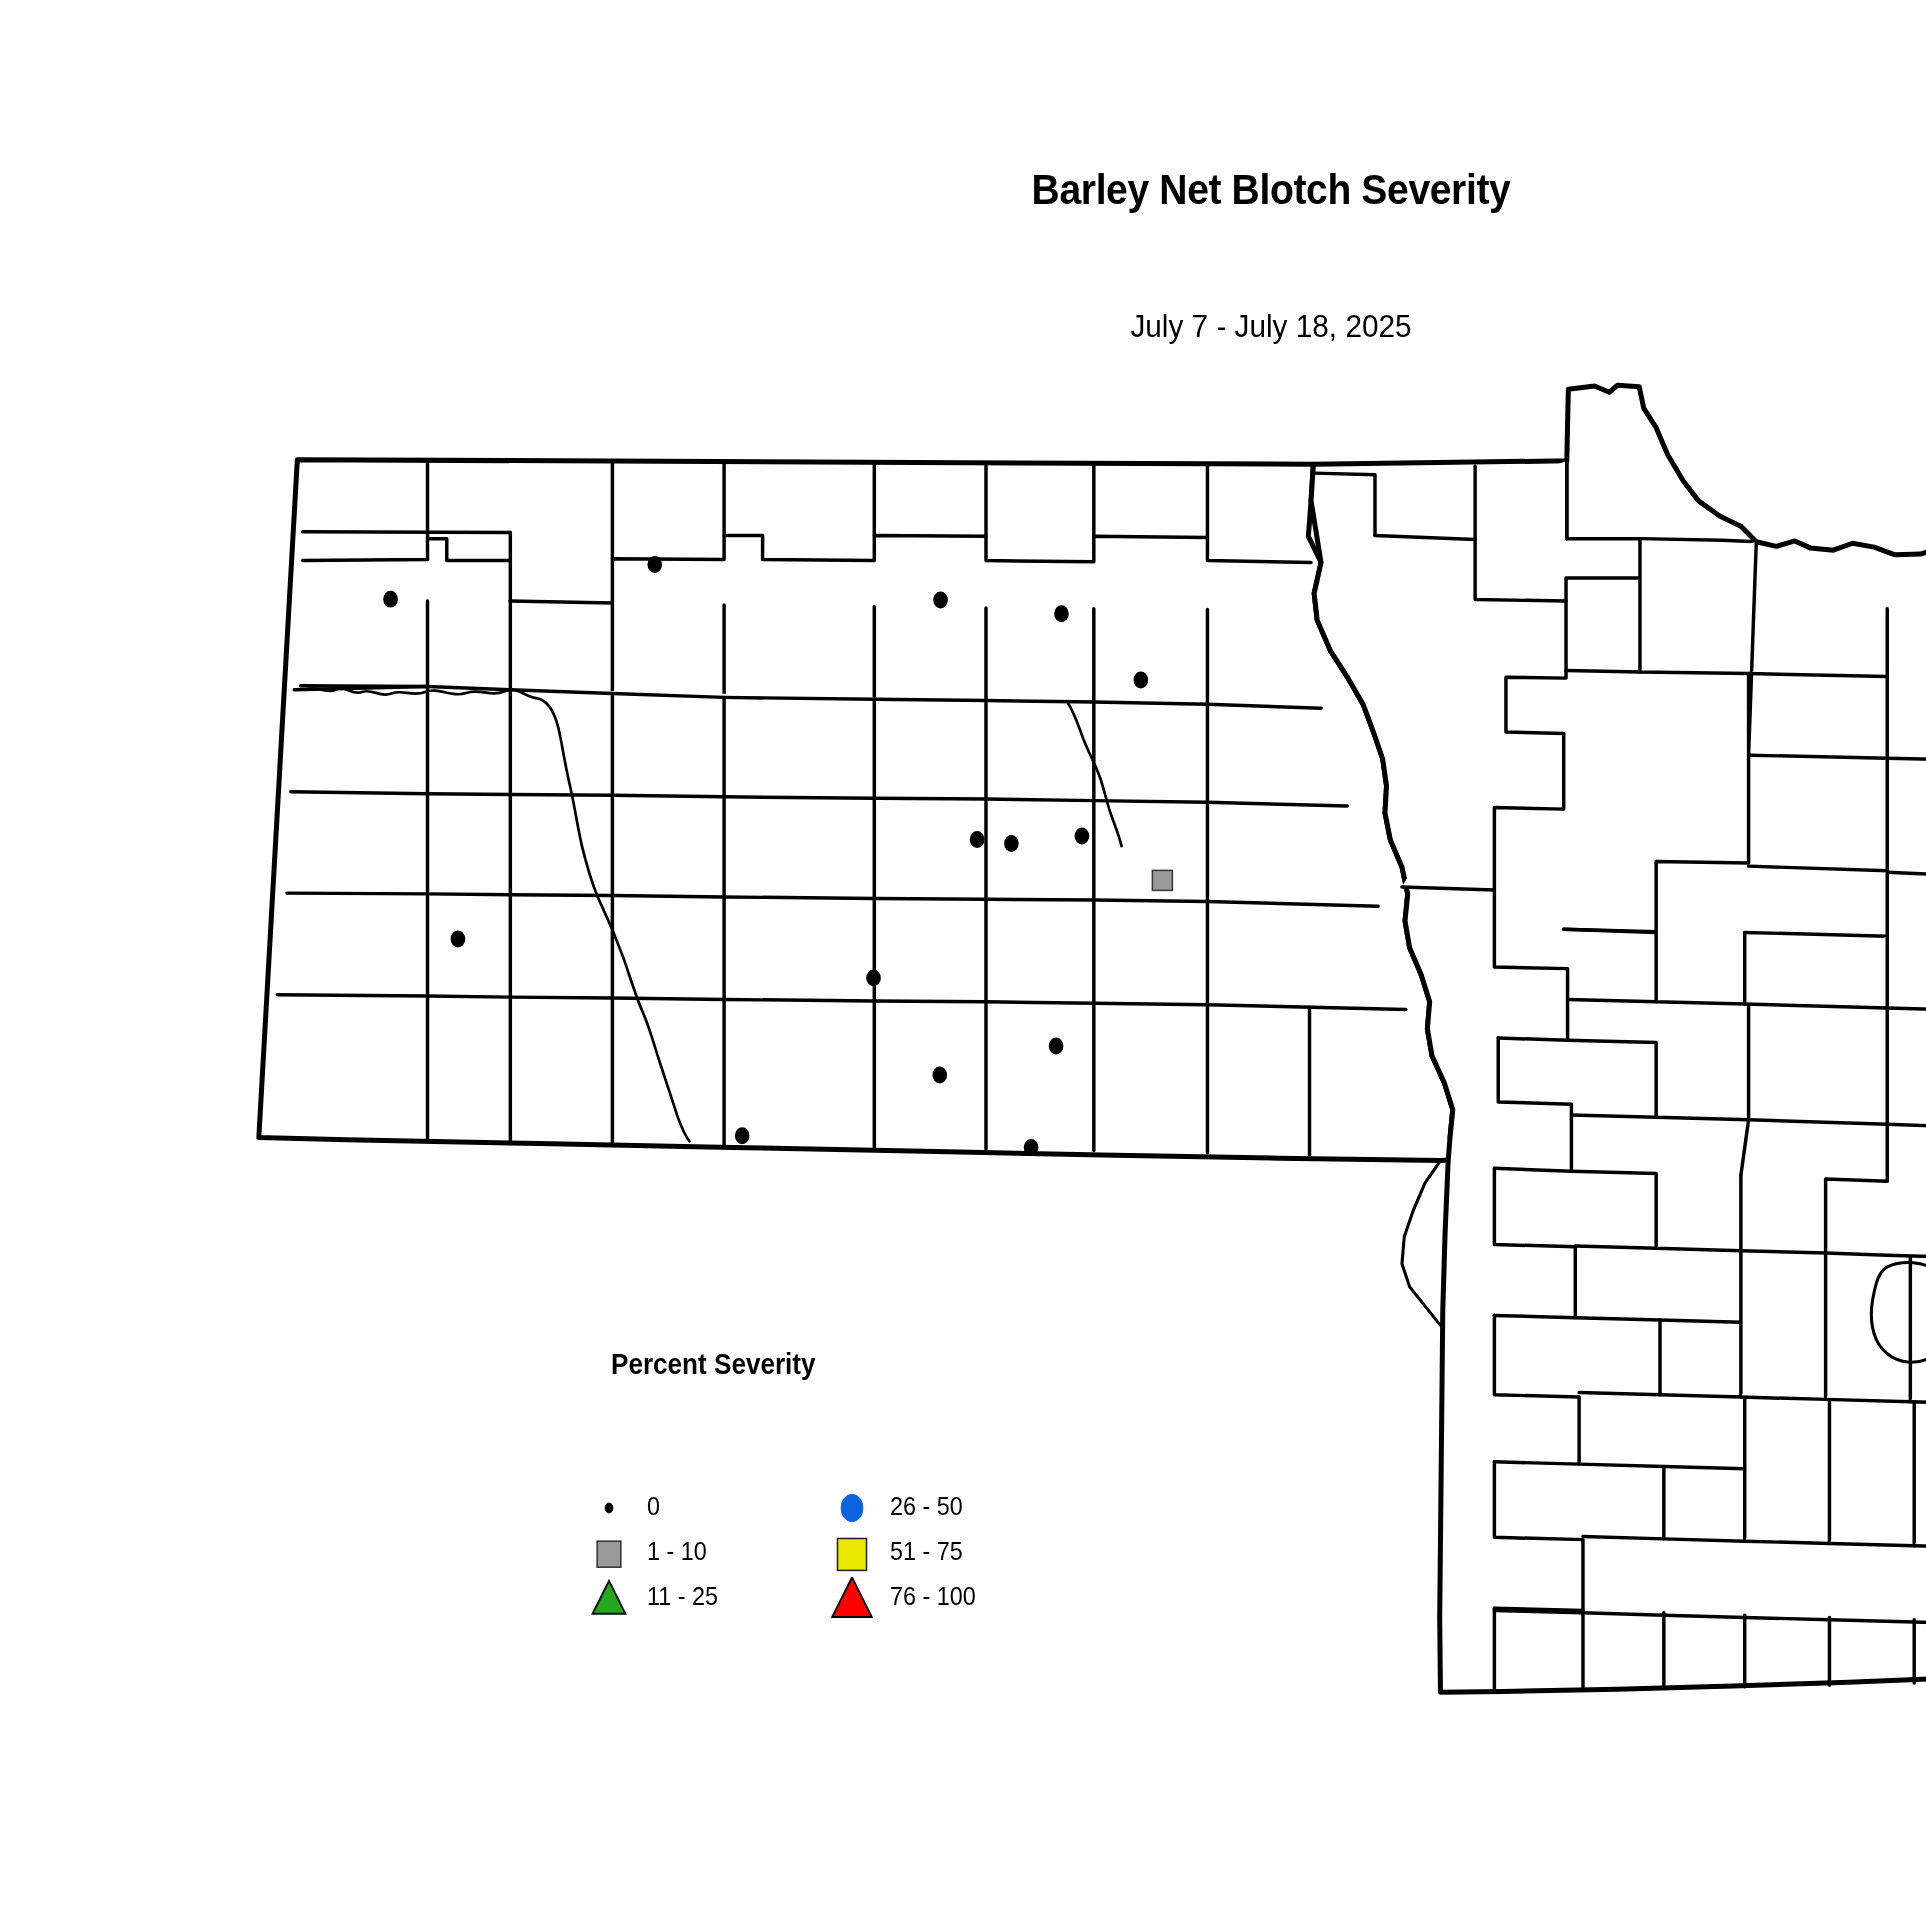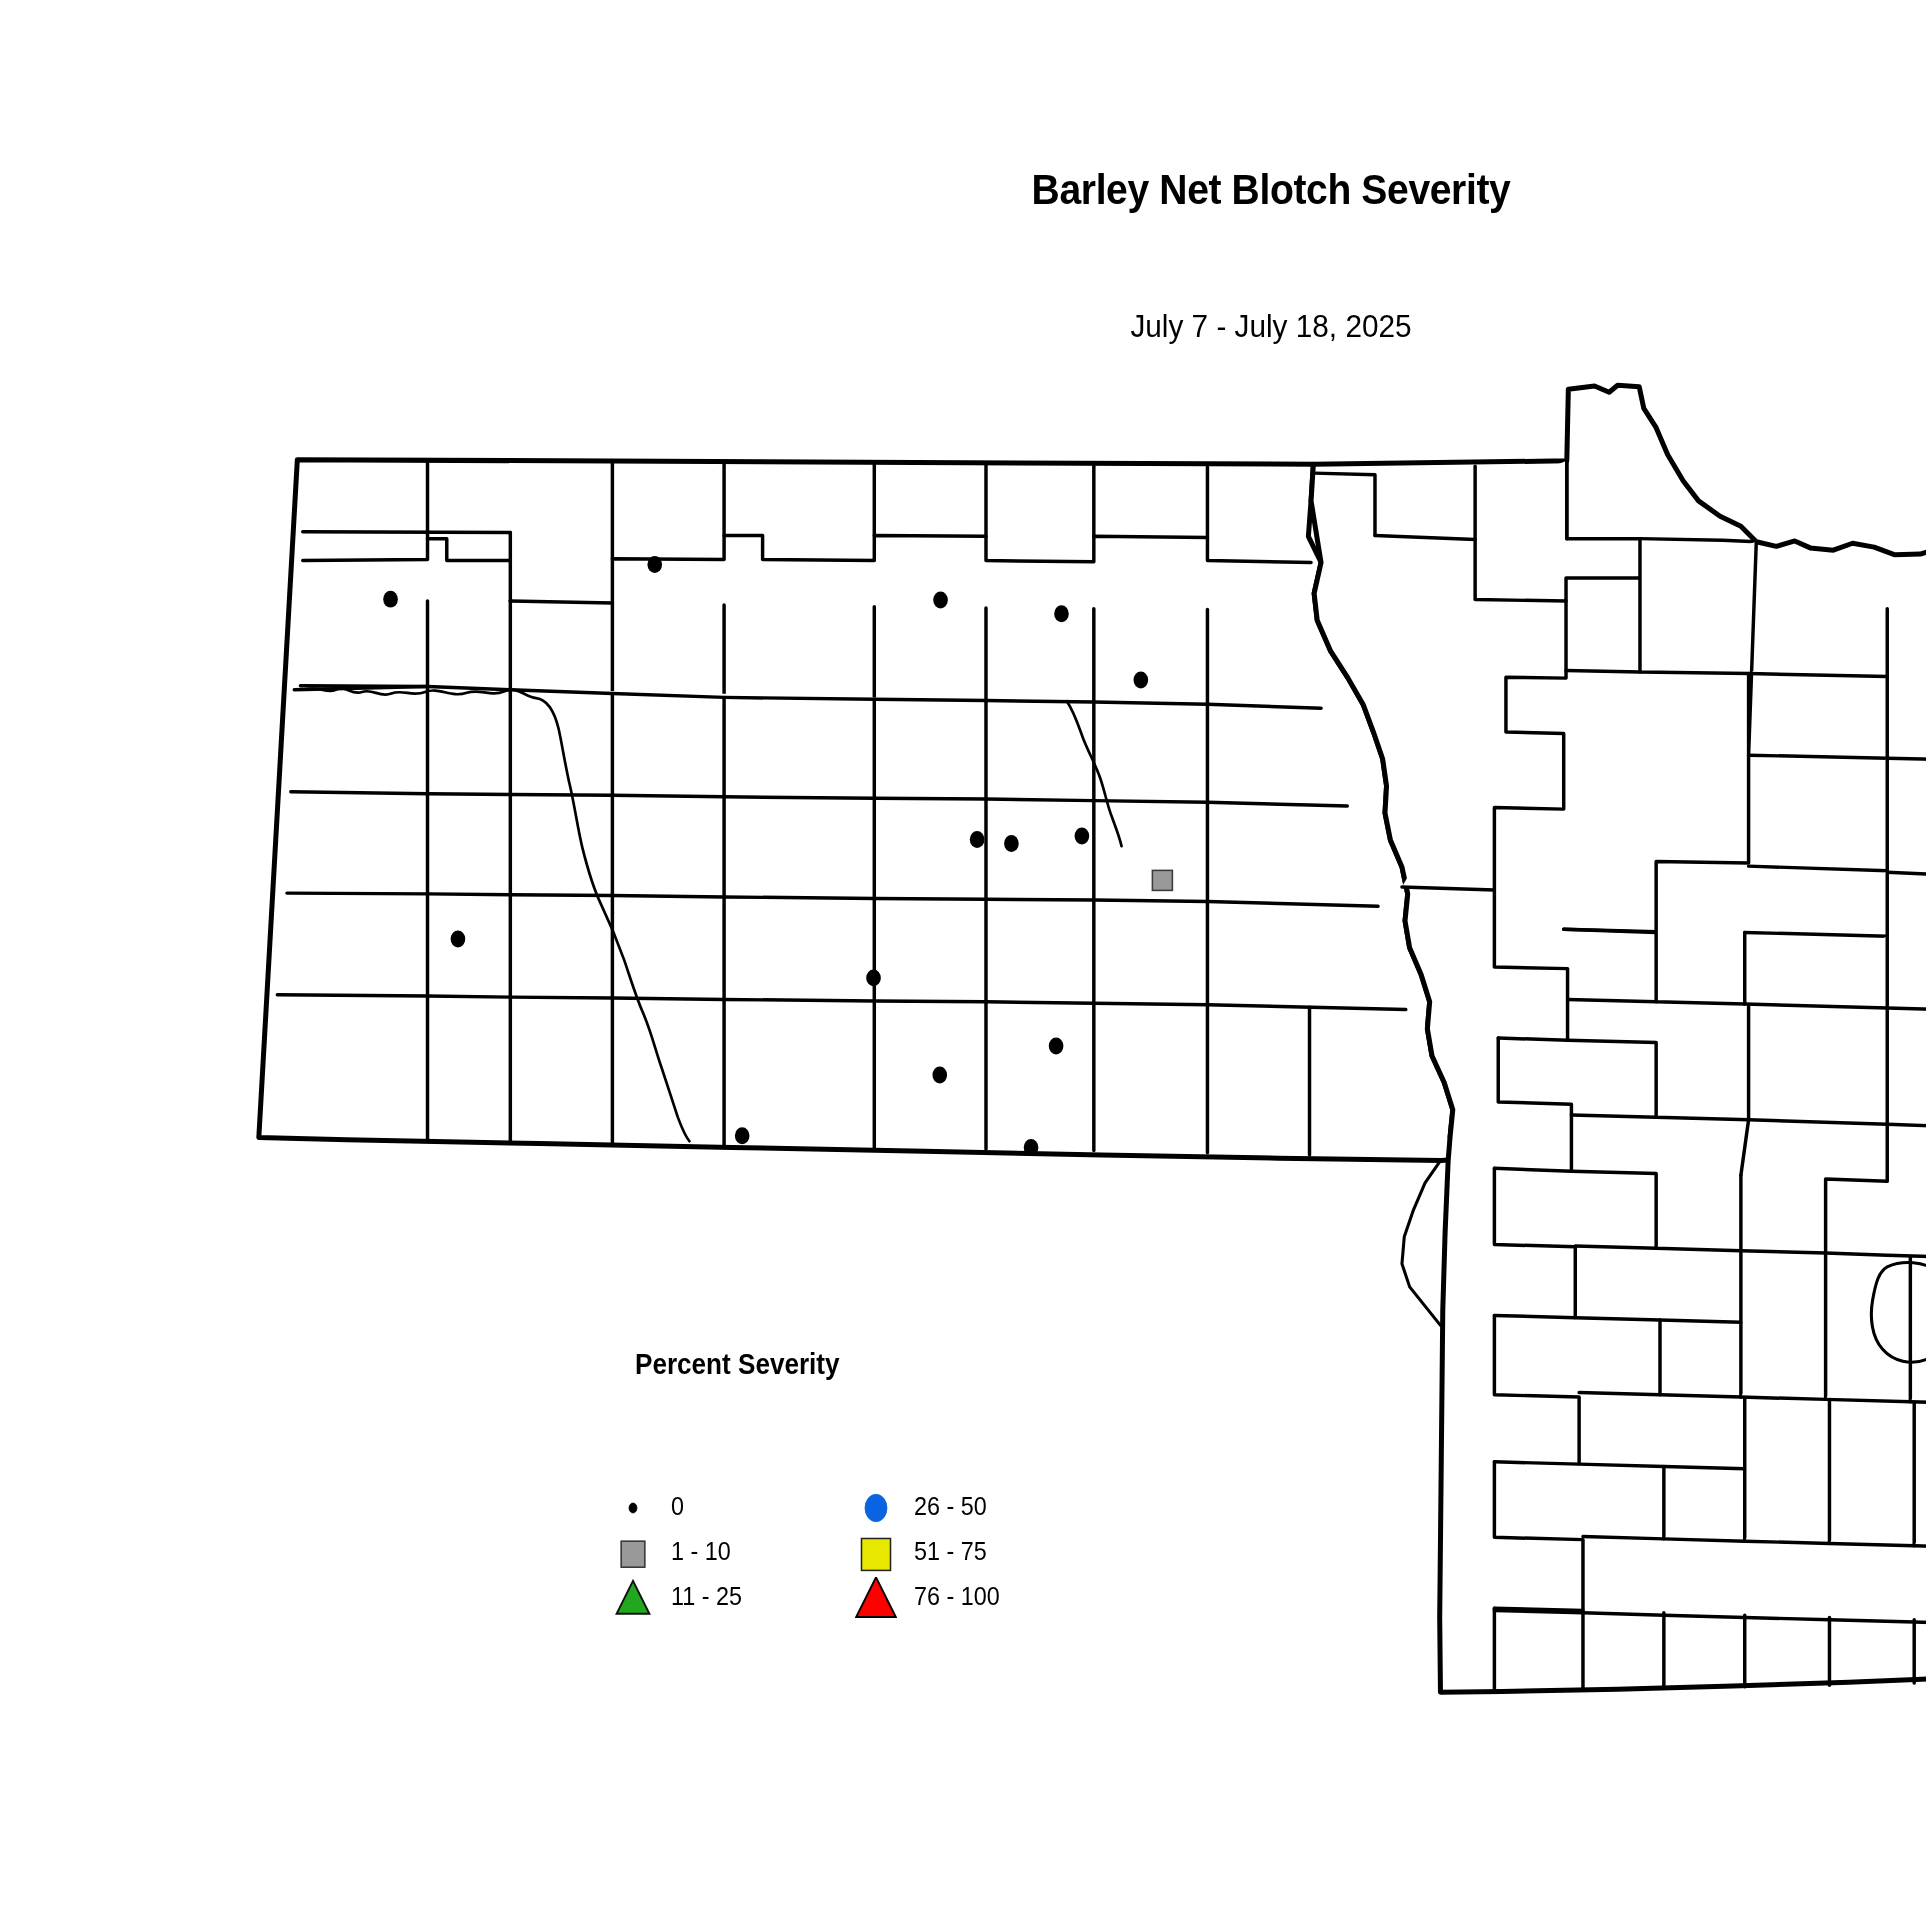--- a/index.html
+++ b/index.html
@@ -11,21 +11,21 @@
          font-family:"Liberation Sans",sans-serif;font-weight:bold;
          font-size:42px;color:#000000;letter-spacing:-0.4px;
          transform:scaleX(.93);transform-origin:center;}
   #subtitle{position:absolute;left:0;top:308px;width:2542px;text-align:center;
             font-family:"Liberation Sans",sans-serif;font-weight:normal;
             font-size:32px;color:#000000;transform:scaleX(.93);transform-origin:center;}
 
   #mapwrap{position:absolute;left:0;top:0;width:2542px;height:1965px;}
   #mapsvg{position:absolute;left:0;top:0;width:2542px;height:1965px;}
 
-  #legend{position:absolute;left:612px;top:1348px;width:539px;height:293px;}
+  #legend{position:absolute;left:588px;top:1348px;width:539px;height:293px;}
   #legend-title{position:absolute;left:23px;top:0px;font-weight:bold;
                 font-size:29px;color:#000;transform:scaleX(.90);
                 transform-origin:left center;white-space:nowrap;}
   .lg-col{position:absolute;top:139px;}
   .lg-col.left{left:0px;}
   .lg-col.right{left:243px;}
   .lg-row{position:relative;height:45px;}
   .lg-sym{position:absolute;left:0;top:0;width:42px;height:42px;
           display:flex;align-items:center;justify-content:center;}
   .lg-lab{position:absolute;left:59px;top:4.6px;font-size:25.4px;color:#000;

